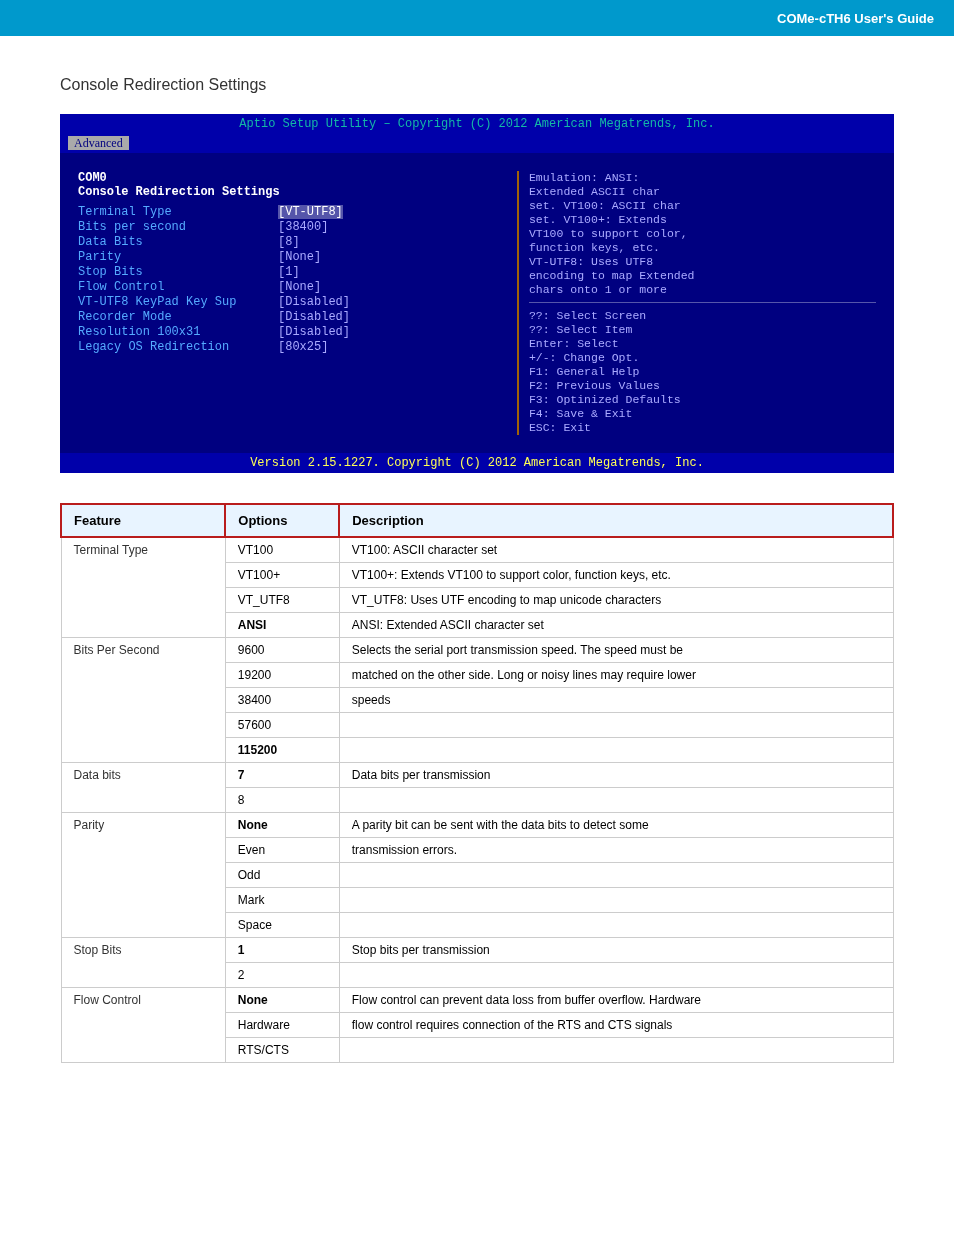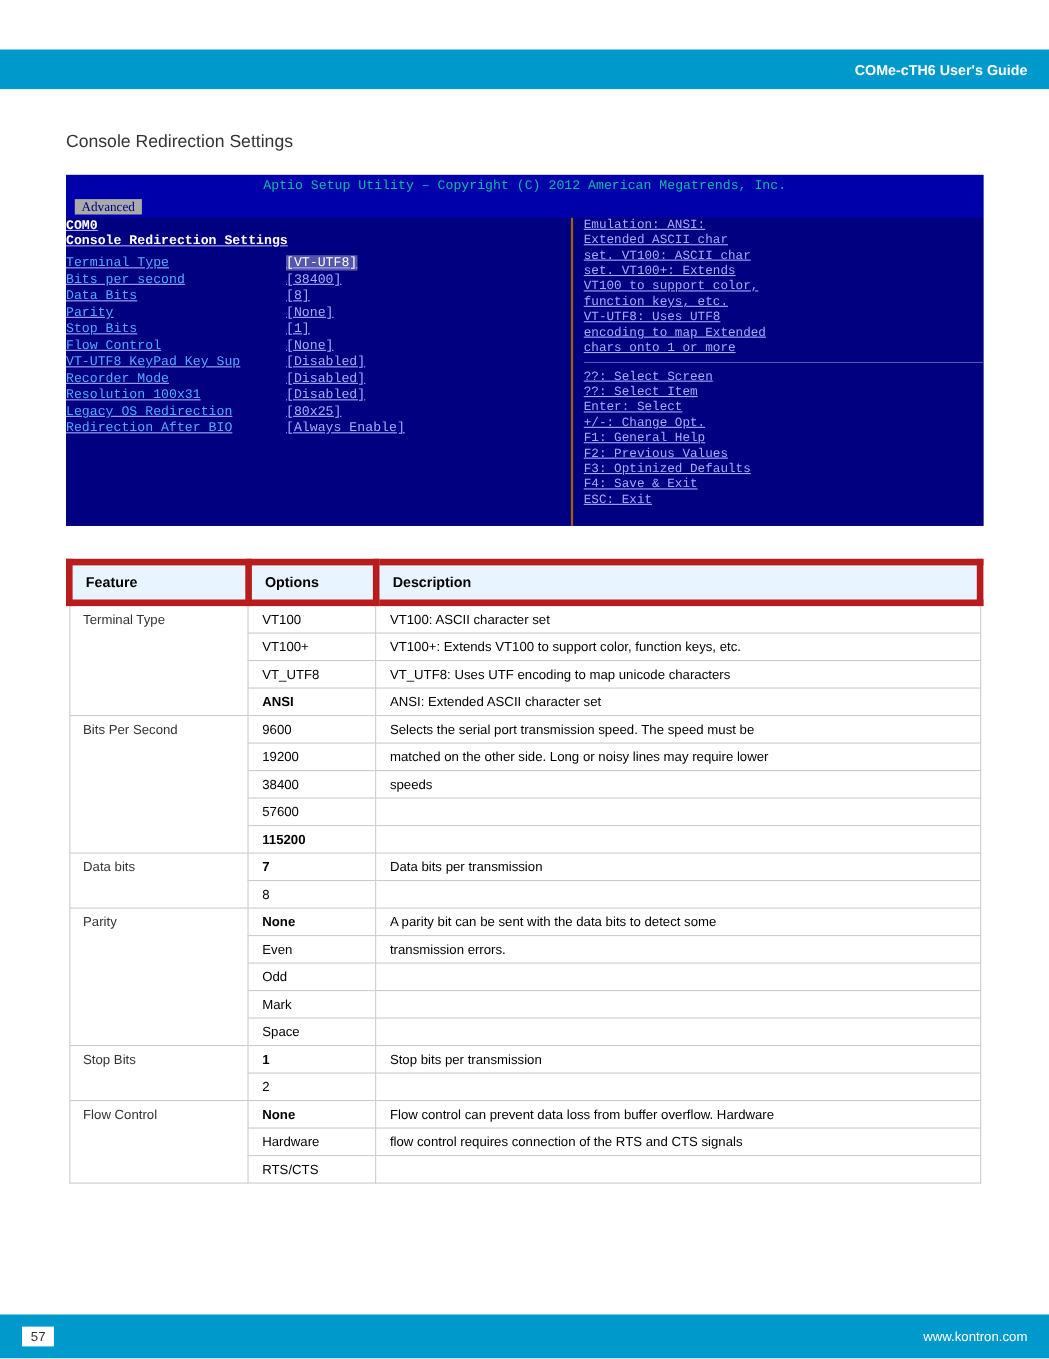--- a/index.html
+++ b/index.html
@@ -12,21 +12,20 @@
     }
 
     
     .header-bar {
       background: #0099cc;
       height: 36px;
       display: flex;
       align-items: center;
       justify-content: flex-end;
       padding-right: 20px;
-      margin-top: 45px;
     }
     .header-title {
       color: #fff;
       font-size: 13px;
       font-weight: bold;
     }
 
     
     .main-content {
       padding: 40px 60px 40px 60px;
@@ -62,25 +61,24 @@
       font-family: Liberation Serif, serif;
       font-size: 12px;
     }
     .bios-tab-active {
       background: #aaaaaa;
       color: #000080;
       padding: 0 6px;
     }
     .bios-body {
       display: flex;
-      padding: 0;
+      padding: 18px;
       background: #000080;
       color: #aaaaff;
       min-height: 280px;
-      text-decoration: underline;
     }
     .bios-left {
       flex: 0 0 55%;
       padding-right: 10px;
     }
     .bios-right {
       flex: 0 0 45%;
       color: #aaaaff;
       font-size: 11.5px;
       border-left: 2px solid #a16207;
@@ -127,21 +125,21 @@
     }
 
     
     .data-table {
       width: 100%;
       border-collapse: collapse;
       margin-top: 10px;
     }
     .data-table th {
       background: #e8f4ff;
-      border: 6px solid #b91c1c;
+      border: 2px solid #b91c1c;
       padding: 8px 12px;
       text-align: left;
       font-weight: bold;
       font-size: 13px;
     }
     .data-table td {
       border: 1px solid #ccc;
       padding: 5px 12px;
       vertical-align: top;
       font-size: 12px;
@@ -249,24 +247,20 @@
                   <span class="bios-label">Recorder Mode</span>
                   <span class="bios-value">[Disabled]</span>
                 </div>
                 <div class="bios-row">
                   <span class="bios-label">Resolution 100x31</span>
                   <span class="bios-value">[Disabled]</span>
                 </div>
                 <div class="bios-row">
                   <span class="bios-label">Legacy OS Redirection</span>
                   <span class="bios-value">[80x25]</span>
-                </div>
-                <div class="bios-row">
-                  <span class="bios-label">Redirection After BIO</span>
-                  <span class="bios-value">[Always Enable]</span>
                 </div>
               </div>
           </div>
           <div class="bios-right">
             <div id="bios-help-container">
                 <div class="bios-help-line" style="font-family: &quot;Courier New&quot;, monospace; font-size: 11.5px; color: rgb(170, 170, 255);">Emulation: ANSI:</div>
                 <div class="bios-help-line" style="font-family: &quot;Courier New&quot;, monospace; font-size: 11.5px; color: rgb(170, 170, 255);">Extended ASCII char</div>
                 <div class="bios-help-line" style="font-family: &quot;Courier New&quot;, monospace; font-size: 11.5px; color: rgb(170, 170, 255);">set. VT100: ASCII char</div>
                 <div class="bios-help-line" style="font-family: &quot;Courier New&quot;, monospace; font-size: 11.5px; color: rgb(170, 170, 255);">set. VT100+: Extends</div>
                 <div class="bios-help-line" style="font-family: &quot;Courier New&quot;, monospace; font-size: 11.5px; color: rgb(170, 170, 255);">VT100 to support color,</div>
@@ -282,20 +276,21 @@
                 <div class="bios-help-line" style="font-family: &quot;Courier New&quot;, monospace; font-size: 11.5px; color: rgb(170, 170, 255);">Enter: Select</div>
                 <div class="bios-help-line" style="font-family: &quot;Courier New&quot;, monospace; font-size: 11.5px; color: rgb(170, 170, 255);">+/-: Change Opt.</div>
                 <div class="bios-help-line" style="font-family: &quot;Courier New&quot;, monospace; font-size: 11.5px; color: rgb(170, 170, 255);">F1: General Help</div>
                 <div class="bios-help-line" style="font-family: &quot;Courier New&quot;, monospace; font-size: 11.5px; color: rgb(170, 170, 255);">F2: Previous Values</div>
                 <div class="bios-help-line" style="font-family: &quot;Courier New&quot;, monospace; font-size: 11.5px; color: rgb(170, 170, 255);">F3: Optinized Defaults</div>
                 <div class="bios-help-line" style="font-family: &quot;Courier New&quot;, monospace; font-size: 11.5px; color: rgb(170, 170, 255);">F4: Save &amp; Exit</div>
                 <div class="bios-help-line" style="font-family: &quot;Courier New&quot;, monospace; font-size: 11.5px; color: rgb(170, 170, 255);">ESC: Exit</div>
               </div>
           </div>
         </div>
+        <div class="bios-footer">Version 2.15.1227. Copyright (C) 2012 American Megatrends, Inc.</div>
       </div>
 
       <table class="data-table">
         <thead>
           <tr>
             <th>Feature</th>
             <th>Options</th>
             <th>Description</th>
           </tr>
         </thead>
@@ -388,17 +383,13 @@
             </tr>
             <tr>
               <td class="option-col">RTS/CTS</td>
               <td class="desc-col"></td>
             </tr>
           </tbody>
       </table>
     </div>
   </div>
 
-  <div class="page-footer">
-    <span class="footer-page-num">57</span>
-    <span class="footer-website">www.kontron.com</span>
-  </div>
 </div>
 
 </body></html>

